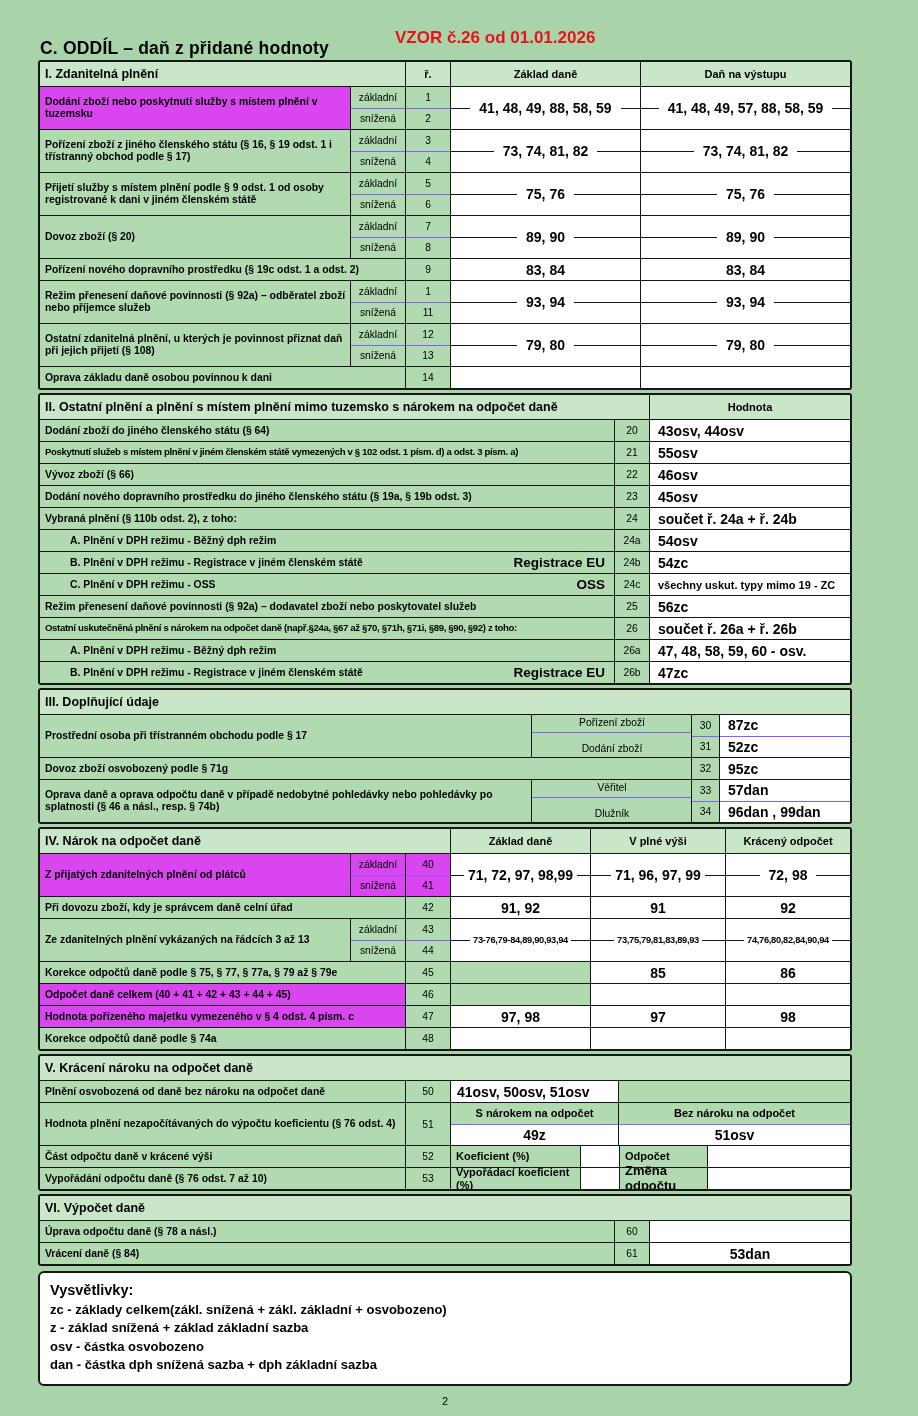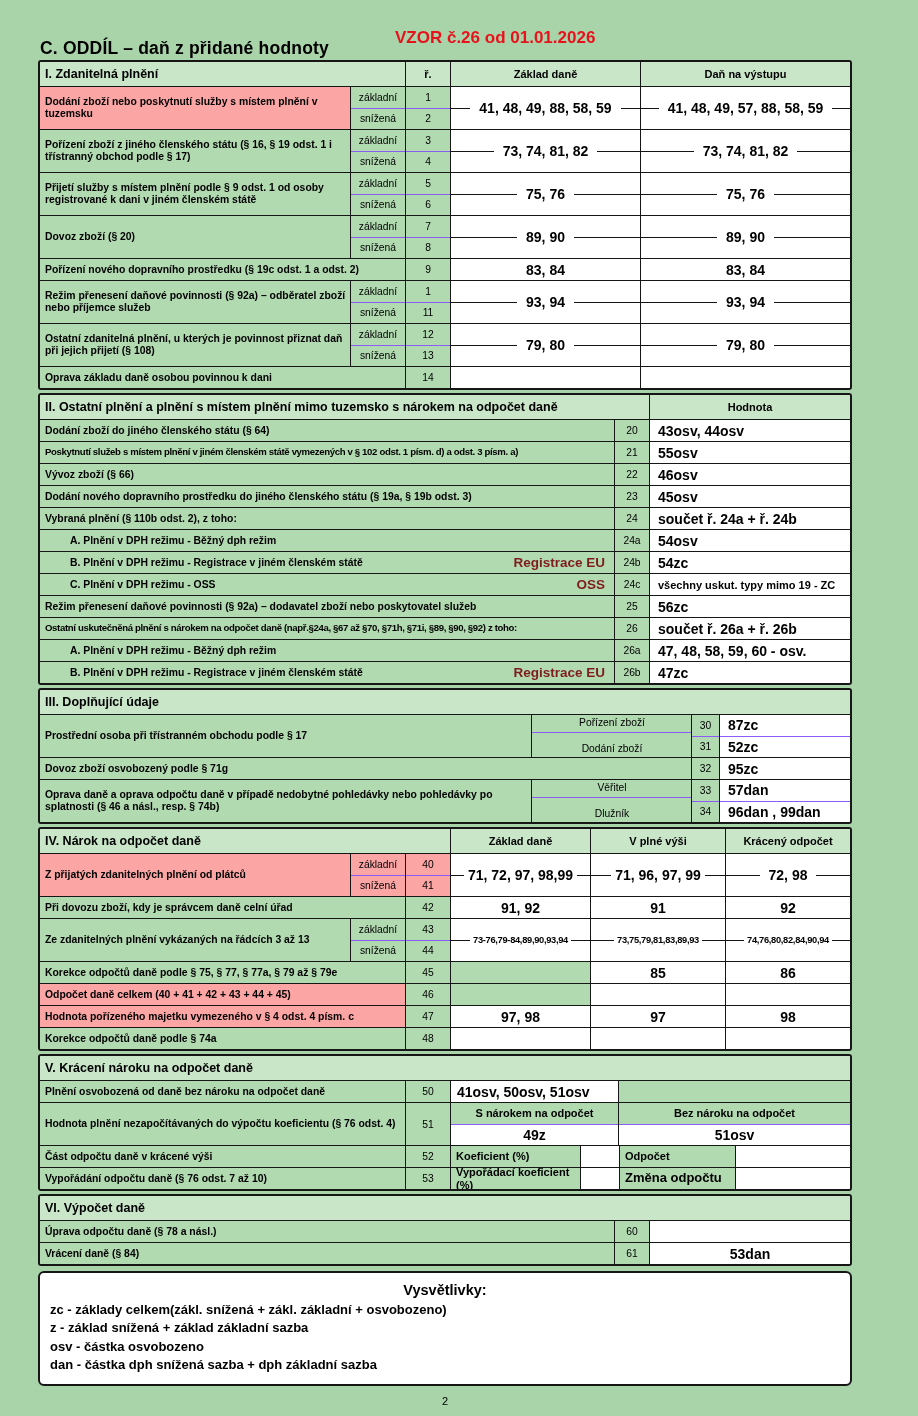--- a/index.html
+++ b/index.html
@@ -19,53 +19,53 @@
   .row{display:flex;}
   .row + .row{border-top:1px solid #161616;}
   .c{box-sizing:border-box;border-right:1px solid #161616;display:flex;align-items:center;min-width:0;}
   .c.last{border-right:0;flex:1;}
   .hdr{height:24px;}
   .h21{height:21px;}
   .h42{height:42px;}
 
   .bg-h{background:#c9e6c9;}
   .bg-l{background:#b1dab1;}
-  .bg-d{background:#fca5a5;}
+  .bg-d{background:#d946ef;}
   .bg-w{background:#fff;}
 
   .sechead{font-weight:bold;font-size:12.5px;padding-left:5px;}
   .colhead{font-weight:bold;font-size:11px;justify-content:center;text-align:center;}
   .lab{font-weight:bold;font-size:10.4px;line-height:1.12;padding:1px 4px 1px 5px;}
   .cond{font-size:9.6px;letter-spacing:-0.35px;}
   .rate{justify-content:center;font-size:10.3px;}
   .num{justify-content:center;font-size:10.3px;}
   .val{font-weight:bold;font-size:14px;}
   .vcenter{justify-content:center;}
   .vleft{padding-left:8px;}
   .vsm{font-size:11px;}
   .stack{flex-direction:column;align-items:stretch;padding:0;}
   .half{height:50%;display:flex;align-items:center;justify-content:center;}
   .half.hb{border-bottom:1px solid #8b5cf6;}
   .merged{position:relative;justify-content:center;background:#fff;}
   .merged::before{content:"";position:absolute;left:0;right:0;top:50%;border-top:1.5px solid #141414;}
   .merged span{position:relative;z-index:1;background:#fff;padding:0 9px;white-space:nowrap;}
   .merged.tiny span{font-size:9.3px;padding:0 3px;letter-spacing:-0.3px;}
-  .red{color:#7f1d1d;font-weight:bold;font-size:13.5px;margin-left:auto;padding-right:5px;white-space:nowrap;}
+  .red{color:#000000;font-weight:bold;font-size:13.5px;margin-left:auto;padding-right:5px;white-space:nowrap;}
   .indent{padding-left:30px;}
 
   
   .w-lab{width:311px;}  .w-rate{width:55px;} .w-num{width:45px;} .w-base{width:190px;} .w-labr{width:366px;}
   .w-lab2{width:575px;} .w-num2{width:35px;} .w-hdr2{width:610px;}
   .w-lab3{width:492px;} .w-sub3{width:160px;gap:8px;} .w-num3{width:28px;} .w-lab3m{width:652px;}
   .w-hdr4{width:411px;} .w-z4{width:140px;}  .w-p4{width:135px;}
-  .w-v5{width:168px;}   .w-k5{width:130px;}  .w-kb5{width:39px;} .w-o5{width:116px;}
+  .w-v5{width:168px;}   .w-k5{width:130px;}  .w-kb5{width:39px;} .w-o5{width:88px;}
 
   .legend{box-sizing:border-box;width:814px;background:#fff;border:2px solid #161616;border-radius:6px;
           margin-top:5px;padding:7px 10px 9px 10px;}
-  .legend .lg-head{font-weight:bold;font-size:14.5px;line-height:1.45;text-align:center;}
+  .legend .lg-head{font-weight:bold;font-size:14.5px;line-height:1.45;}
   .legend .lg-line{font-weight:bold;font-size:13px;line-height:1.42;}
   .footer{width:814px;text-align:center;font-size:11px;margin-top:9px;}
 </style>
 </head>
 <body>
 
 <div class="page">
 
   <div class="titlebar">
     <div class="title">C. ODDÍL – daň z přidané hodnoty</div>

